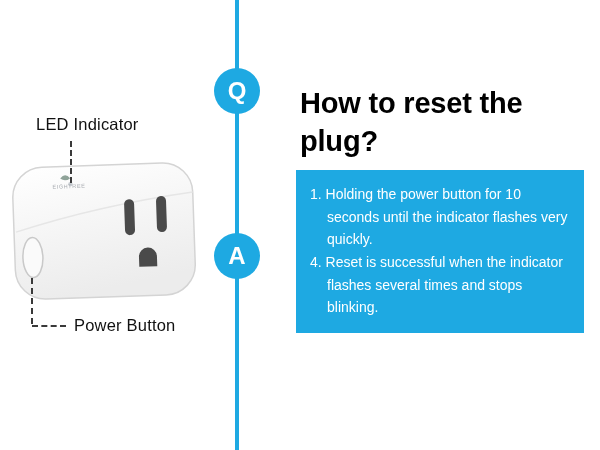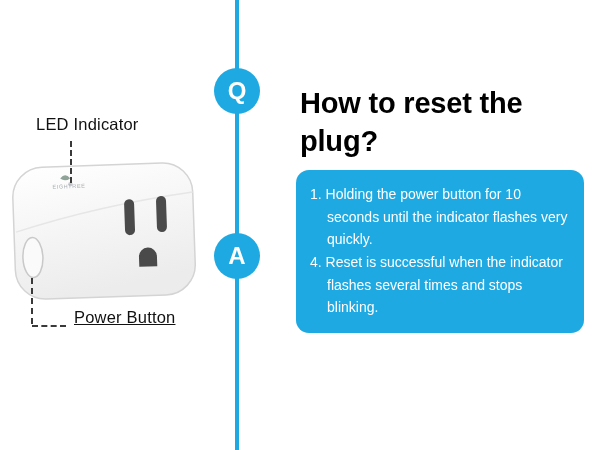--- a/index.html
+++ b/index.html
@@ -19,29 +19,29 @@
   .badge.q{left:214px;top:68px;}
   .badge.a{left:214px;top:233px;}
   .title{
     position:absolute;left:300px;top:44px;width:272px;
     font-size:29px;font-weight:800;color:#000;line-height:1.32;
     letter-spacing:-0.2px;
     margin-top:40px;
   }
   .answer-box{
     position:absolute;left:296px;top:170px;width:262px;
-    background:#1EA9E2;border-radius:13px;color:#ffffff;
+    background:#1EA9E2;border-radius:0;color:#ffffff;
     padding:13px 12px 14px 14px;font-size:14px;line-height:1.62;
   }
   .answer-step{padding-left:17px;text-indent:-17px;}
   .label{
     position:absolute;color:#111;font-size:16.5px;letter-spacing:0.2px;
   }
   .led-label{left:36px;top:115px;}
-  .power-label{left:74px;top:308px;text-decoration:underline;}
+  .power-label{left:74px;top:316px;}
   .dash-v{position:absolute;width:0;border-left:2px dashed #3a3a3a;}
   .dash-h{position:absolute;height:0;border-top:2px dashed #3a3a3a;}
   .led-dash{left:70px;top:141px;height:42px;}
   .power-dash-v{left:31px;top:278px;height:46px;}
   .power-dash-h{left:32px;top:325px;width:34px;}
   .plug-svg{position:absolute;left:10px;top:155px;transform:rotate(-2deg);}
 </style>
 </head>
 <body>
 

